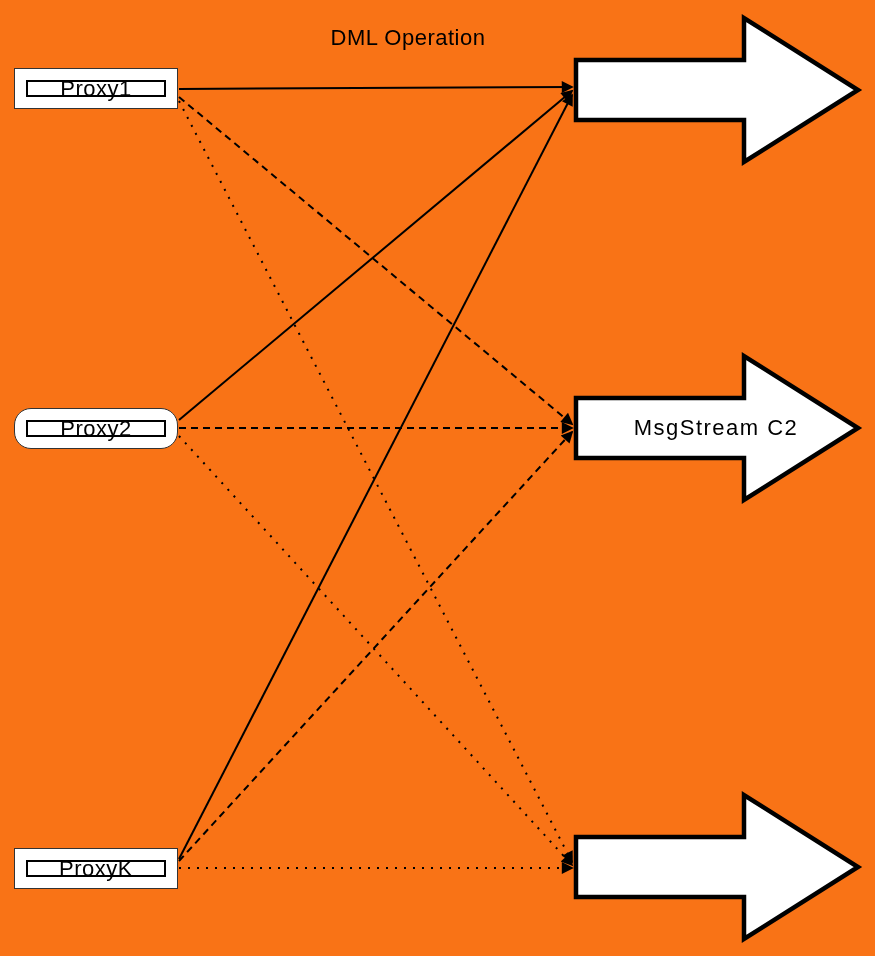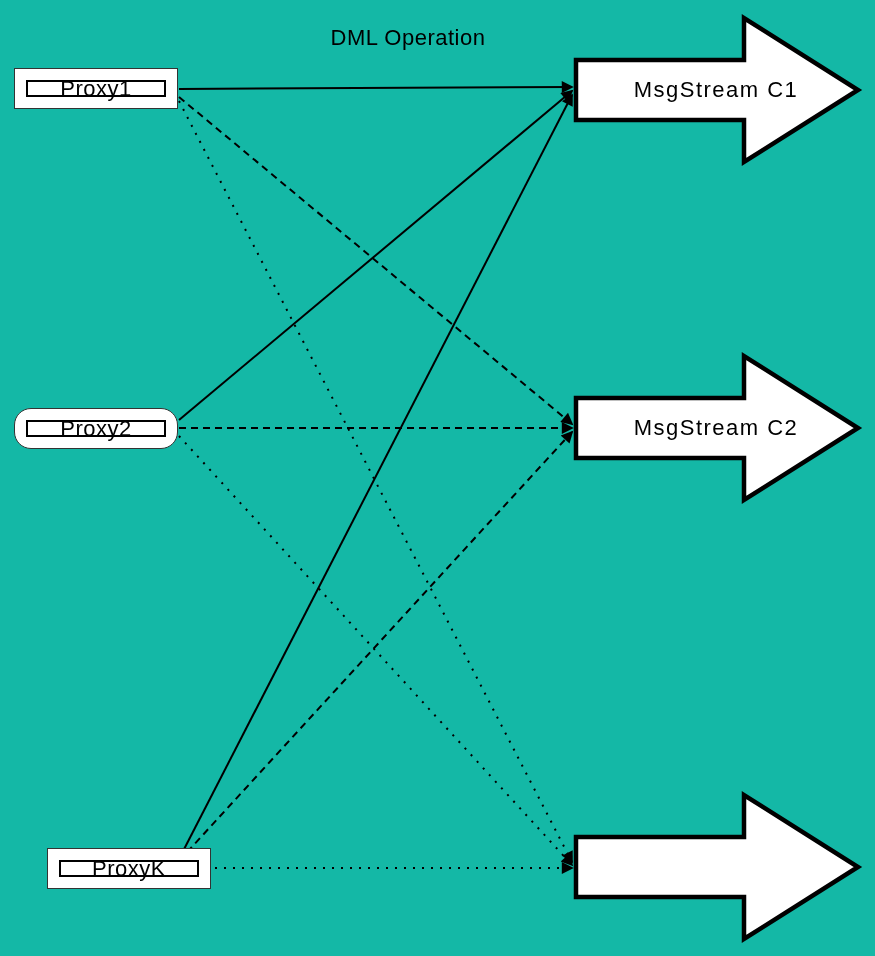--- a/index.html
+++ b/index.html
@@ -1,20 +1,20 @@
 <!DOCTYPE html>
 <html><head>
 <meta charset="utf-8">
 <style>
   html, body { margin: 0; padding: 0; background: #ffffff; }
   .canvas {
     position: relative;
     width: 875px;
     height: 956px;
-    background: #14b8a6;
+    background: #f97316;
     font-family: "Liberation Sans", sans-serif;
     color: #000;
     overflow: hidden;
   }
   .layer {
     position: absolute;
     left: 0; top: 0;
   }
   .diagram-title {
     position: absolute;
@@ -44,21 +44,21 @@
     border: 2px solid #000;
     background: #ffffff;
     display: flex;
     align-items: center;
     justify-content: center;
     font-size: 22px;
     letter-spacing: 0.5px;
   }
   .proxy1 { top: 68px; }
   .proxy2 { top: 408px; border-radius: 17px; }
-  .proxyk { top: 848px; margin-left: 33px; }
+  .proxyk { top: 848px; }
   .stream-label {
     position: absolute;
     width: 300px;
     left: 566px;
     text-align: center;
     font-size: 22px;
     line-height: 26px;
     letter-spacing: 1.5px;
     white-space: nowrap;
   }
@@ -112,16 +112,15 @@
     <div class="proxy-inner">
       <span>Proxy2</span>
     </div>
   </div>
   <div class="proxy proxyk">
     <div class="proxy-inner">
       <span>ProxyK</span>
     </div>
   </div>
 
-  <div class="stream-label c1">MsgStream C1</div>
   <div class="stream-label c2">MsgStream C2</div>
 
 </div>
 
 </body></html>

